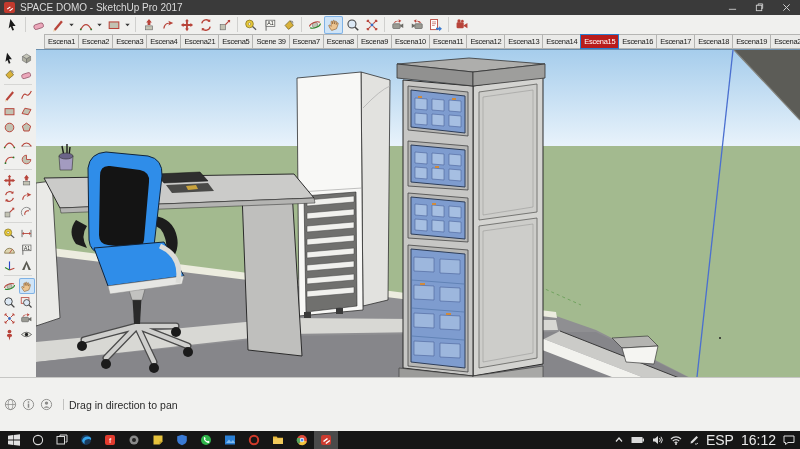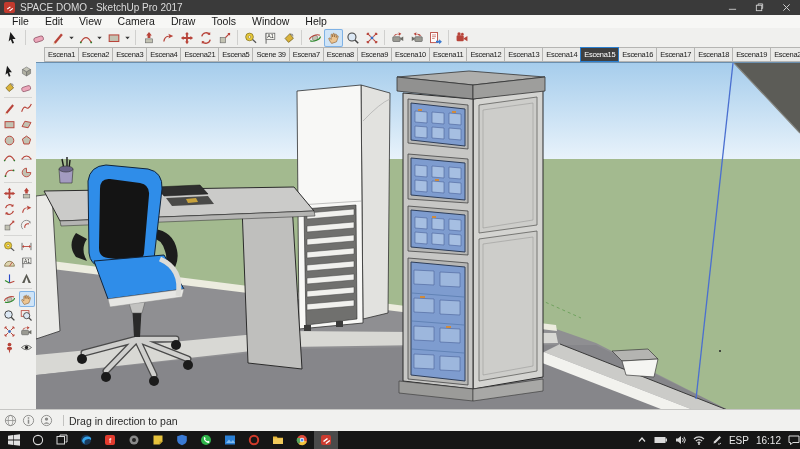--- a/index.html
+++ b/index.html
@@ -22,47 +22,47 @@
   .tbtn{width:19px;height:18px;display:flex;align-items:center;justify-content:center;border-radius:2px;}
   .tbtn.active{background:#cfe4f7;box-shadow:inset 0 0 0 1px #7fb2e5;}
   .tic{width:14px;height:14px;display:block;}
   .ddbtn{width:9px;height:18px;display:flex;align-items:center;justify-content:center;}
   .ddbtn svg{width:9px;height:9px;}
   .tsep{width:1px;height:15px;background:#d0d0ce;margin:0 3px;}
 
   
   .tabs{flex:0 0 15px;height:15px;background:#f0f0ee;display:flex;align-items:center;padding-left:44px;overflow:hidden;}
   .tab{flex:0 0 auto;height:13px;line-height:13px;padding:0 3px;font-size:7.5px;letter-spacing:-0.3px;background:#eaeae8;border:1px solid #b5b5b3;margin-right:-1px;color:#1a1a1a;white-space:nowrap;}
-  .tab.active{background:#404040;border-color:#2a7fd0;color:#fff;position:relative;z-index:2;}
+  .tab.active{background:#b91c1c;border-color:#2a7fd0;color:#fff;position:relative;z-index:2;}
 
   
   .main{flex:1 1 auto;display:flex;min-height:0;}
   .palette{flex:0 0 36px;width:36px;background:#f0f0ee;display:flex;flex-direction:column;align-items:center;padding-top:1px;}
   .prow{display:flex;gap:1px;}
   .pbtn{width:16px;height:16px;display:flex;align-items:center;justify-content:center;border-radius:2px;}
   .pbtn.active{background:#cfe4f7;box-shadow:inset 0 0 0 1px #7fb2e5;}
   .pic{width:13px;height:13px;display:block;}
   .psep{width:28px;height:1px;background:#d6d6d4;margin:2px 0;}
 
   .viewport{flex:1 1 auto;position:relative;border-top:1px solid #6b8fae;overflow:hidden;}
   .viewport svg.scene{display:block;}
 
   
-  .statusbar{flex:0 0 21px;height:21px;background:#f1f1ef;border-top:1px solid #c6c6c4;display:flex;align-items:center;font-size:10.5px;color:#2a2a2a;padding:0 4px;}
+  .statusbar{flex:0 0 21px;height:21px;background:#f1f1ef;border-top:1px solid #c6c6c4;display:flex;align-items:center;font-size:10.5px;color:#2a2a2a;padding:16px 4px;}
   .sicon{width:13px;height:13px;margin-right:5px;}
   .ssep{width:1px;height:11px;background:#c2c2c0;margin:0 5px;}
   .meas-wrap{margin-left:auto;display:flex;align-items:center;}
   .meas-label{margin:0 7px 0 6px;}
   .meas-input{width:130px;height:15px;border:1px solid #9ab4cc;background:#fff;font-size:10px;font-family:"Liberation Sans",sans-serif;padding:0 2px;box-sizing:border-box;}
 
   
   .taskbar{flex:0 0 18px;height:18px;background:#161616;display:flex;align-items:center;padding-left:2px;}
   .task-btn{width:24px;height:18px;display:flex;align-items:center;justify-content:center;}
   .task-btn.active{background:#4a4a4a;}
-  .tray{margin-left:auto;display:flex;align-items:center;gap:7px;color:#e8e8e8;font-size:10px;}
+  .tray{margin-left:auto;display:flex;align-items:center;gap:7px;color:#e8e8e8;font-size:14px;padding-right:5px;}
   .tray svg{display:block;}
 </style>
 </head>
 <body>
 
 <svg width="0" height="0" style="position:absolute" aria-hidden="true">
 <defs>
 <g id="i-select">
         <path d="M5 1l6 8H7.4l1.8 4.6-2 .8L5.5 9.8 3 12z" fill="#1a1a1a"></path>
       </g>
@@ -250,30 +250,20 @@
           </svg>
         </span>
       <span class="wbtn">
           <svg width="9" height="9" viewBox="0 0 10 10">
             <path d="M1.5 1.5l7 7M8.5 1.5l-7 7" stroke="#cfcfcf" stroke-width="1.1"></path>
           </svg>
         </span>
     </div>
   </div>
 
-  <div class="menubar">
-    <span class="menu-item">File</span>
-    <span class="menu-item">Edit</span>
-    <span class="menu-item">View</span>
-    <span class="menu-item">Camera</span>
-    <span class="menu-item">Draw</span>
-    <span class="menu-item">Tools</span>
-    <span class="menu-item">Window</span>
-    <span class="menu-item">Help</span>
-  </div>
 
   <div class="toolbar">
     <span class="tbtn">
         <svg class="tic" viewBox="0 0 16 16">
           <use href="#i-select"></use>
         </svg>
       </span>
     <span class="tsep"></span>
     <span class="tbtn">
         <svg class="tic" viewBox="0 0 16 16">

